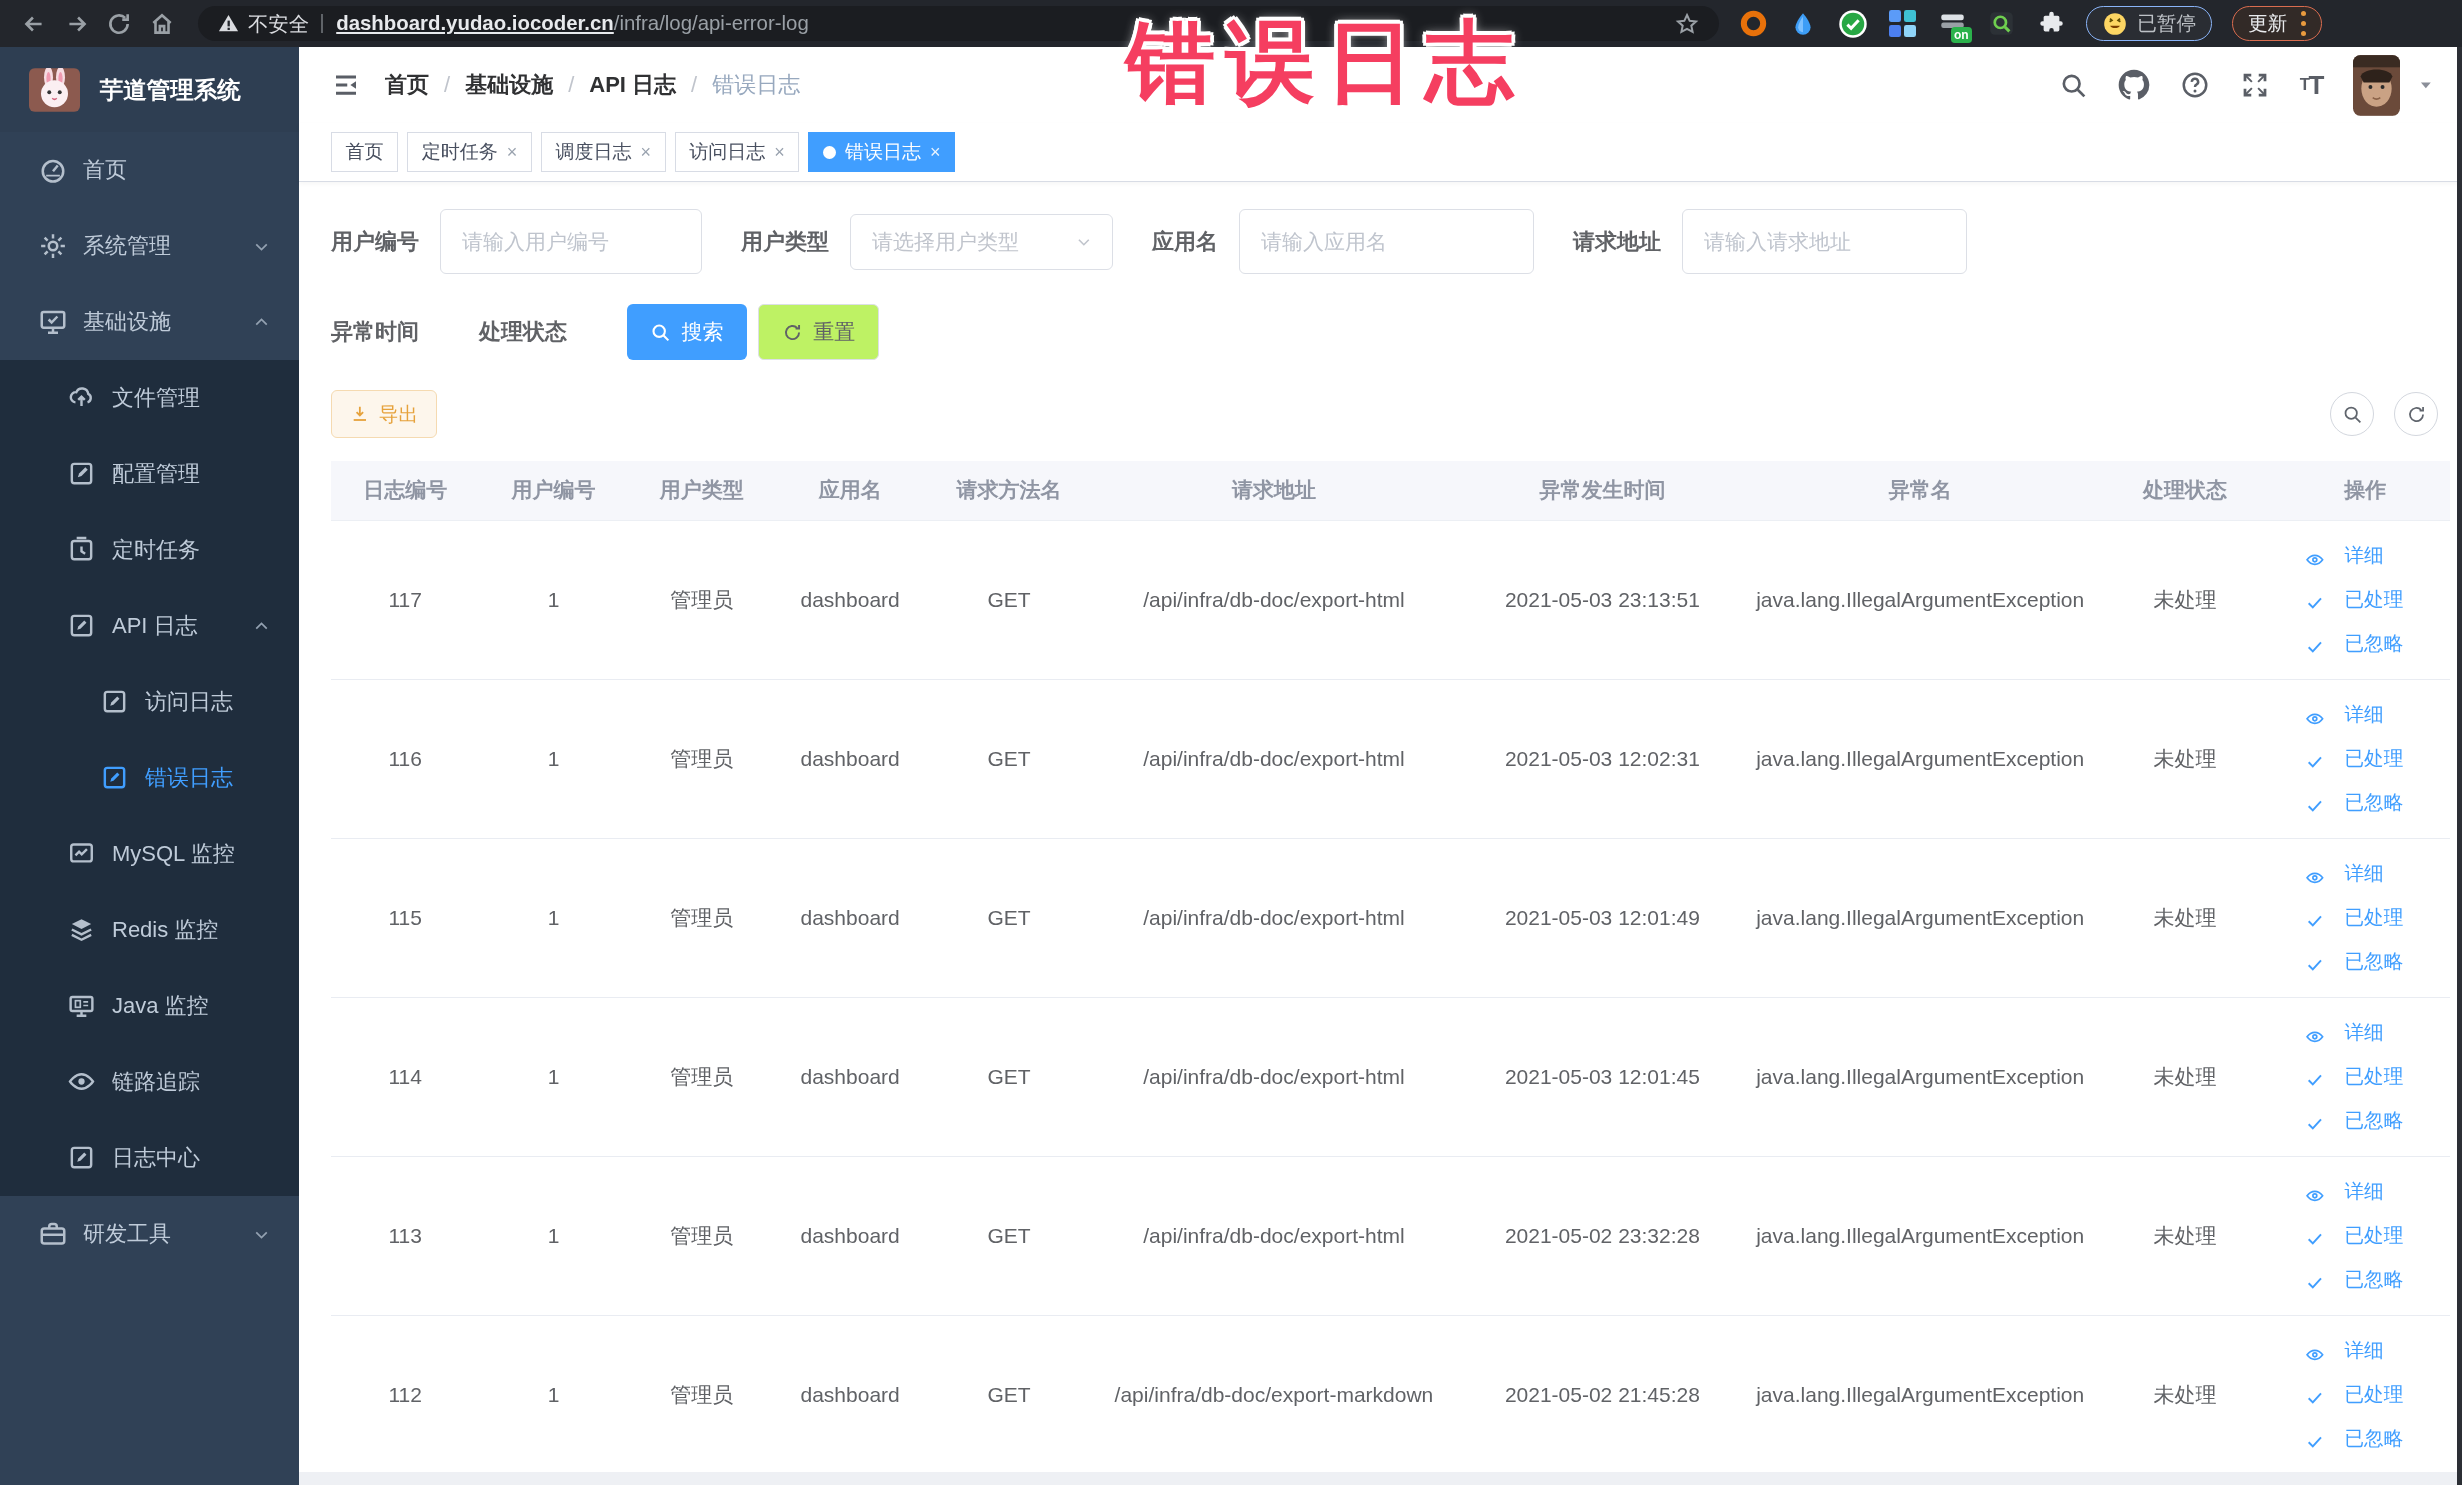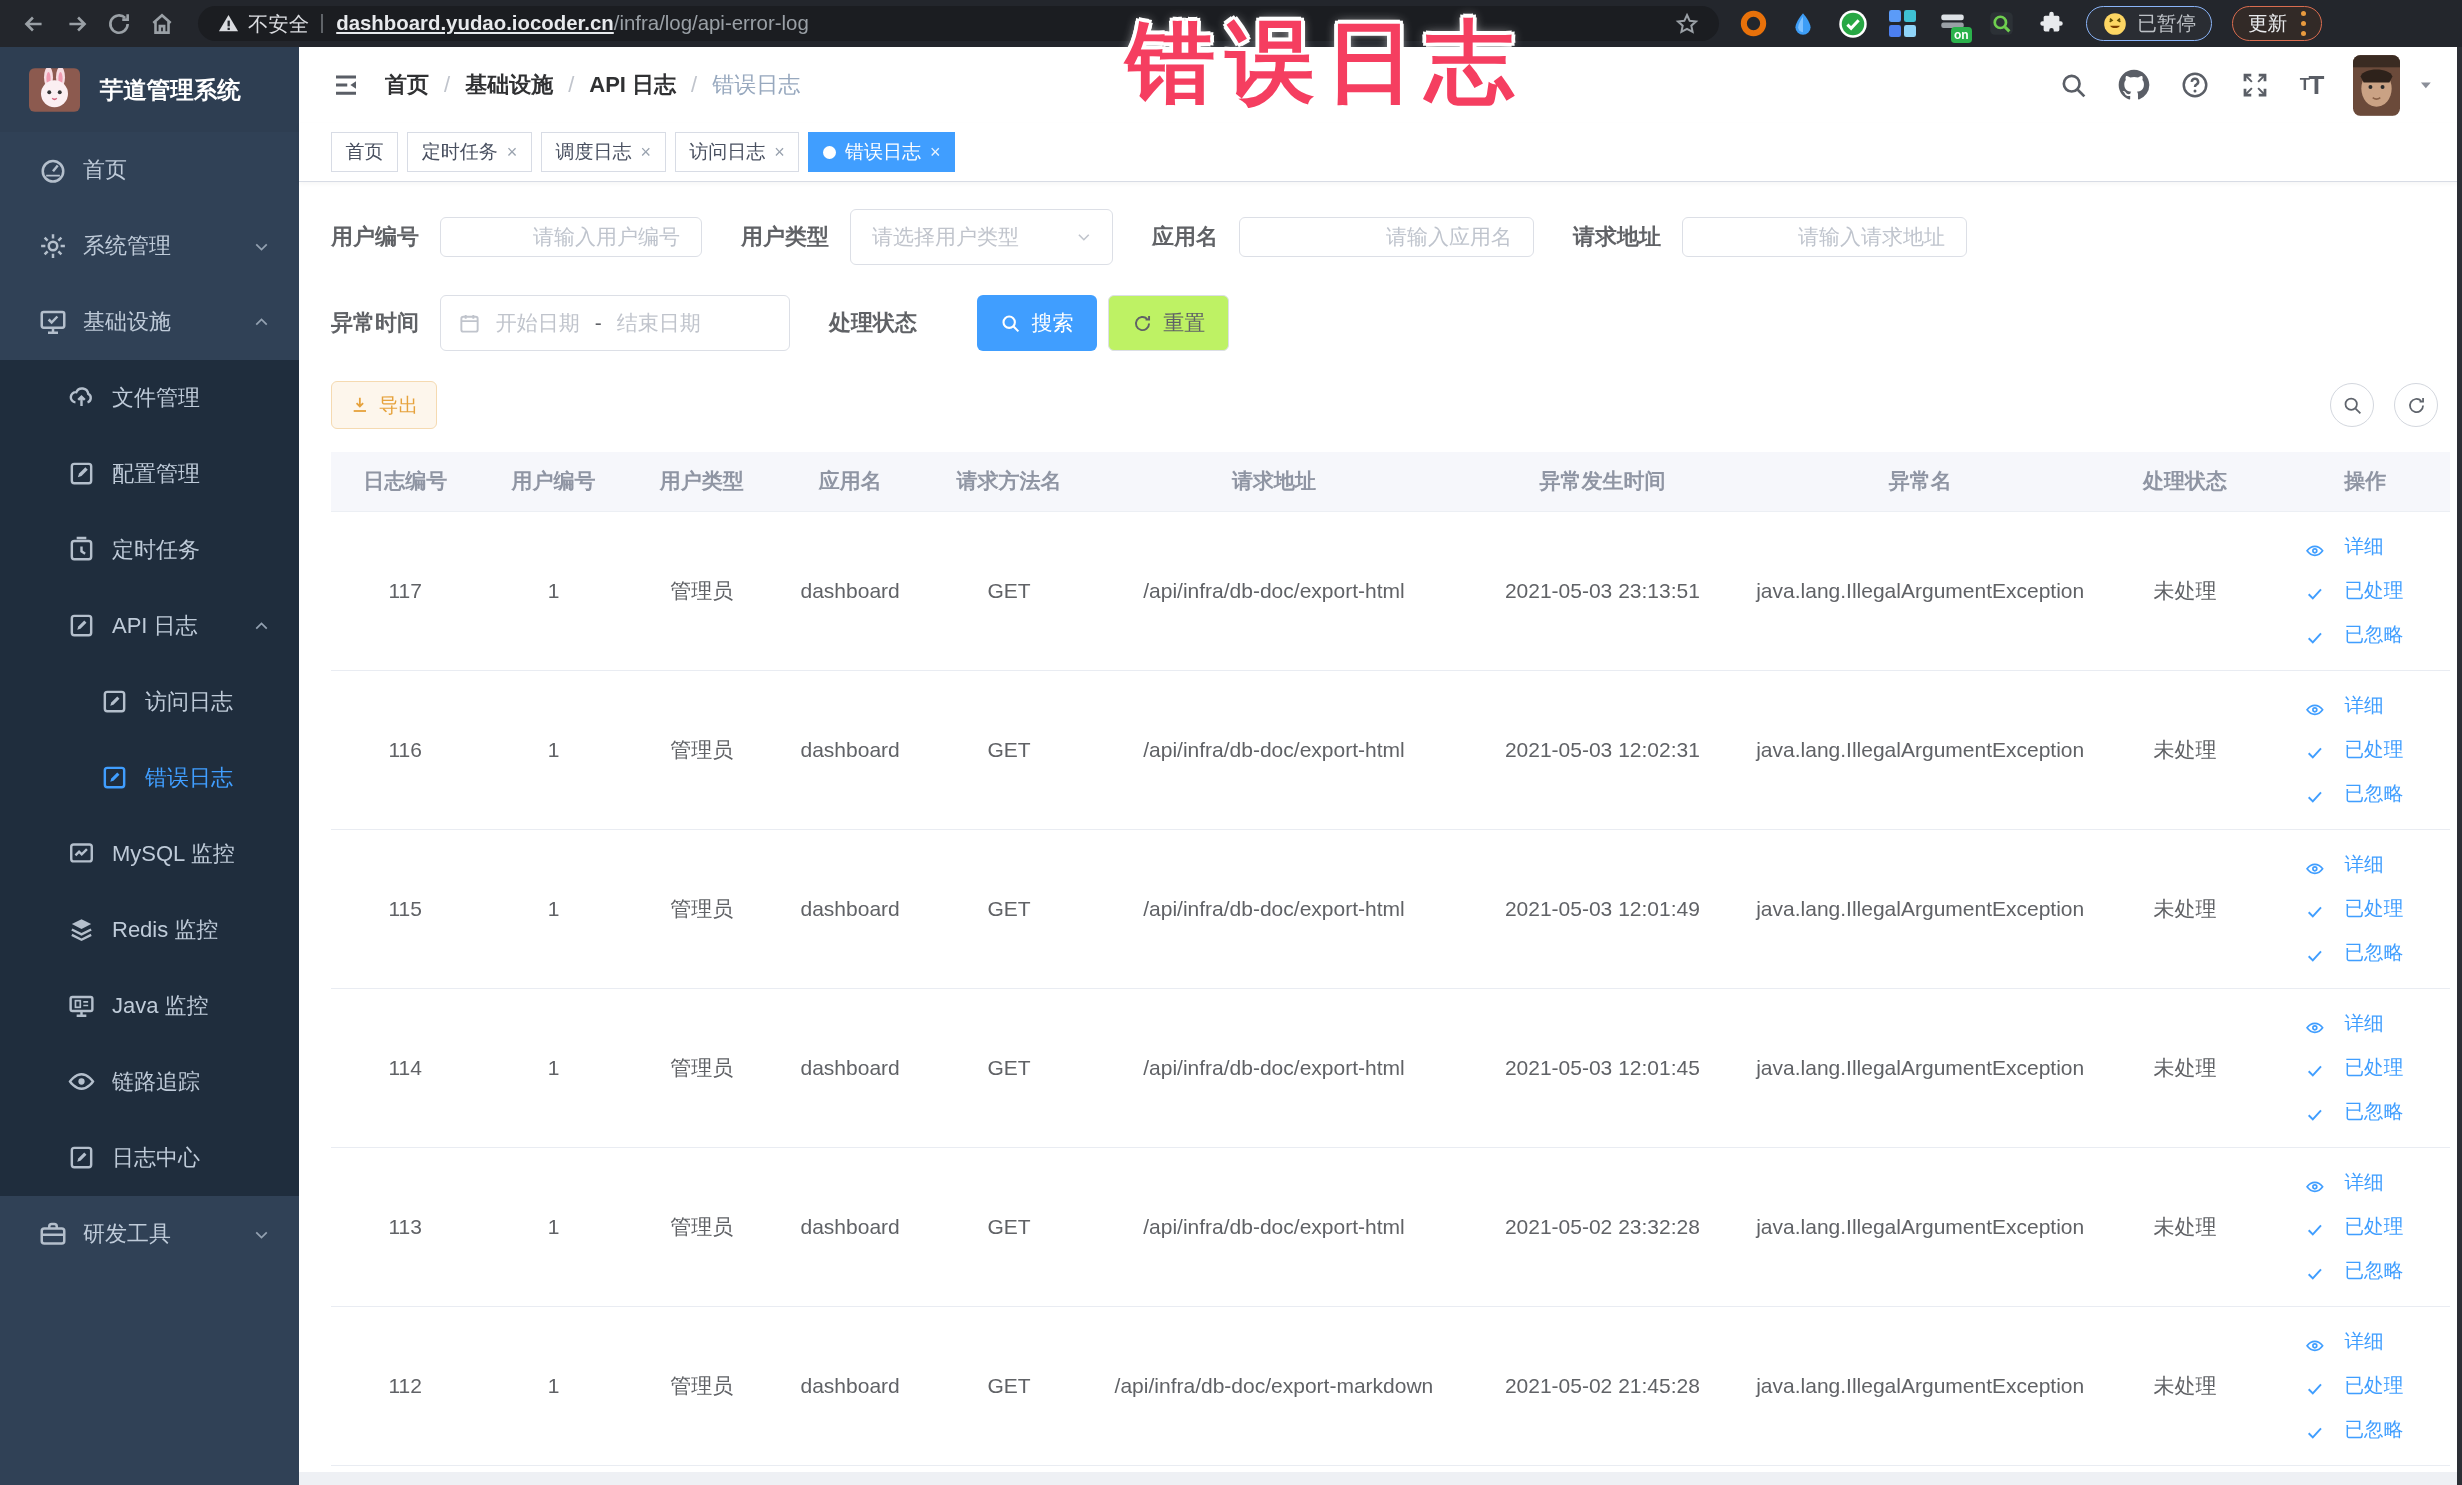--- a/index.html
+++ b/index.html
@@ -63,21 +63,21 @@
   .tab .x { font-size:18px; color:#9aa3af; }
   .tab.active { background:#409eff; border-color:#409eff; color:#fff; }
   .tab.active .x { color:#eaf4ff; }
   .tab .dot { width:13px; height:13px; border-radius:50%; background:#fff; }
 
   
   .content { flex:1; padding:27px 12px 0 32px; overflow:hidden; }
   .f-row { display:flex; align-items:center; margin-bottom:30px; }
   .f-item { display:flex; align-items:center; margin-right:39px; }
   .f-label { font-size:22px; color:#606266; font-weight:700; margin-right:21px; white-space:nowrap; }
-  .inp { height:40px; border:1.5px solid #dcdfe6; border-radius:6px; padding:0 21px; font-size:21px; color:#ec4899; outline:none; background:#fff; font-family:inherit;text-align:right; }
+  .inp { height:65px; border:1.5px solid #dcdfe6; border-radius:6px; padding:0 21px; font-size:21px; color:#ec4899; outline:none; background:#fff; font-family:inherit; }
   .inp::placeholder { color:#bfc4cd; }
   .sel { height:56px; border:1.5px solid #dcdfe6; border-radius:6px; padding:0 18px 0 21px; font-size:21px; color:#c0c4cc; background:#fff; display:flex; align-items:center; justify-content:space-between; cursor:pointer; }
   .daterange { width:350px; height:56px; border:1.5px solid #dcdfe6; border-radius:6px; padding:0 16.7px; font-size:21px; color:#c0c4cc; display:flex; align-items:center; gap:15px; background:#fff; }
   .daterange .sep { color:#606266; }
   .btn { height:56px; border-radius:6px; font-size:21px; display:inline-flex; align-items:center; gap:10.6px; padding:0 23px; cursor:pointer; border:none; font-family:inherit; }
   .btn-search { background:#409eff; color:#fff; }
   .btn-reset { background:#bef264; color:#606266; border:1.5px solid #dcdfe6; margin-left:11px;text-align:right; }
   .toolbar { display:flex; align-items:center; margin:4.5px 0 23px; }
   .btn-export { height:48px; border-radius:6px; background:#fdf6ec; border:1.5px solid #f5dab1; color:#e6a23c; font-size:19.7px; display:inline-flex; align-items:center; gap:9px; padding:0 18px; cursor:pointer; }
   .toolbar-right { margin-left:auto; display:flex; gap:19.7px; margin-right:12px; }
@@ -502,29 +502,20 @@
         </div>
         <div class="f-item" style="margin-right:0">
           <span class="f-label">请求地址</span>
           <input class="inp" style="width: 285px;" placeholder="请输入请求地址">
         </div>
       </div>
 
       <div class="f-row">
         <div class="f-item">
           <span class="f-label">异常时间</span>
-          <div class="daterange">
-            <svg width="23" height="23" viewBox="0 0 24 24" fill="none" stroke="#c0c4cc" stroke-width="2">
-                <rect x="3.5" y="5" width="17" height="15.5" rx="2"></rect>
-                <path d="M3.5 9.5h17M8 3v4M16 3v4"></path>
-              </svg>
-            <span>开始日期</span>
-            <span class="sep">-</span>
-            <span>结束日期</span>
-          </div>
         </div>
         <div class="f-item">
           <span class="f-label">处理状态</span>
         </div>
         <button class="btn btn-search">
           <svg width="21" height="21" viewBox="0 0 24 24" fill="none" stroke="#fff" stroke-width="2.4">
               <circle cx="10.5" cy="10.5" r="6.5"></circle>
               <path d="M15.5 15.5 21 21"></path>
             </svg>
           <span>搜索</span>

